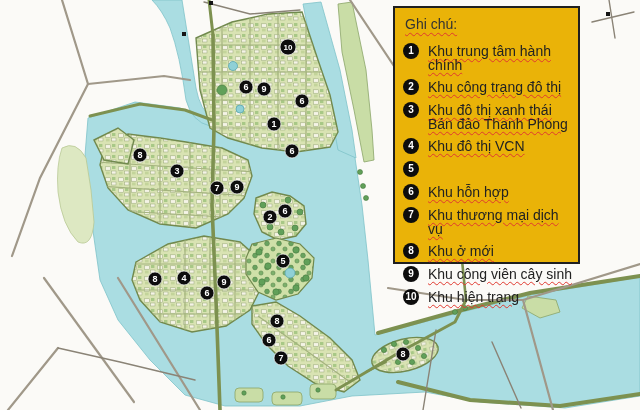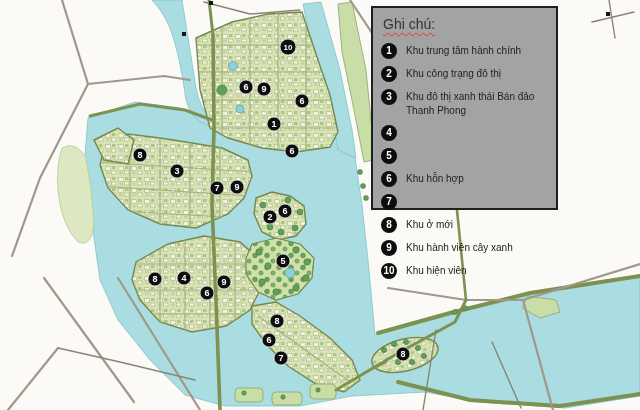--- a/index.html
+++ b/index.html
@@ -19,39 +19,39 @@
   .grid{stroke:#a4b37e;stroke-width:1.2;fill:none;}
   .road{stroke:var(--road);stroke-width:2.2;fill:none;stroke-linecap:round;}
   .road.thin{stroke-width:1.4;stroke:#8a8376;}
   .parkway{stroke:var(--parkway);fill:none;stroke-linecap:round;}
   .tree{fill:var(--tree);stroke:#44793e;stroke-width:.6;}
   .junction{fill:#151515;}
   .marker-circle{fill:var(--marker-bg);stroke:#ffffff;stroke-width:.7;}
   .marker-num{fill:var(--marker-text);font:bold 9px "Liberation Sans",sans-serif;text-anchor:middle;}
 
   .legend{
-    position:absolute;left:371px;top:6px;width:187px;height:204px;
-    background:#a3a3a3;border:2px solid #1f1f1f;box-sizing:border-box;
+    position:absolute;left:393px;top:6px;width:187px;height:258px;
+    background:#eab308;border:2px solid #1f1f1f;box-sizing:border-box;
     padding:6px 6px 0 8px;
   }
   .legend-title{
     font-size:14px;color:#333;margin:2px 0 11px 2px;
     text-decoration:underline;text-decoration-style:wavy;
     text-decoration-color:var(--underline);text-decoration-thickness:1px;
     text-underline-offset:3px;
   }
   .legend-row{display:flex;align-items:flex-start;margin-bottom:7px;}
   .badge{
     flex:0 0 16px;width:16px;height:16px;border-radius:50%;
     background:var(--marker-bg);color:#fff;font-weight:bold;font-size:10px;
     line-height:16px;text-align:center;margin-right:9px;margin-top:0;
   }
   .legend-label{
-    font-size:10px;line-height:14px;color:#222;padding-top:1px;
-    text-decoration-style:wavy;
+    font-size:14px;line-height:14px;color:#222;padding-top:1px;
+    text-decoration:underline;text-decoration-style:wavy;
     text-decoration-color:var(--underline);text-decoration-thickness:1px;
     text-underline-offset:2px;
   }
 </style>
 </head>
 <body>
 
 <div id="map-stage">
 <svg viewBox="0 0 640 410" width="640" height="410">
   <defs>
@@ -285,37 +285,39 @@
       <div class="legend-row">
         <span class="badge">2</span>
         <span class="legend-label">Khu công trạng đô thị</span>
       </div>
       <div class="legend-row">
         <span class="badge">3</span>
         <span class="legend-label">Khu đô thị xanh thái Bán đảo Thanh Phong</span>
       </div>
       <div class="legend-row">
         <span class="badge">4</span>
+        <span class="legend-label">Khu đô thị VCN</span>
       </div>
       <div class="legend-row">
         <span class="badge">5</span>
       </div>
       <div class="legend-row">
         <span class="badge">6</span>
         <span class="legend-label">Khu hỗn hợp</span>
       </div>
       <div class="legend-row">
         <span class="badge">7</span>
+        <span class="legend-label">Khu thương mại dịch vụ</span>
       </div>
       <div class="legend-row">
         <span class="badge">8</span>
         <span class="legend-label">Khu ở mới</span>
       </div>
       <div class="legend-row">
         <span class="badge">9</span>
-        <span class="legend-label">Khu hành viên cây xanh</span>
+        <span class="legend-label">Khu công viên cây sinh</span>
       </div>
       <div class="legend-row">
         <span class="badge">10</span>
-        <span class="legend-label">Khu hiện viên</span>
+        <span class="legend-label">Khu hiện trạng</span>
       </div>
     </div>
 </div>
 
 </body></html>

